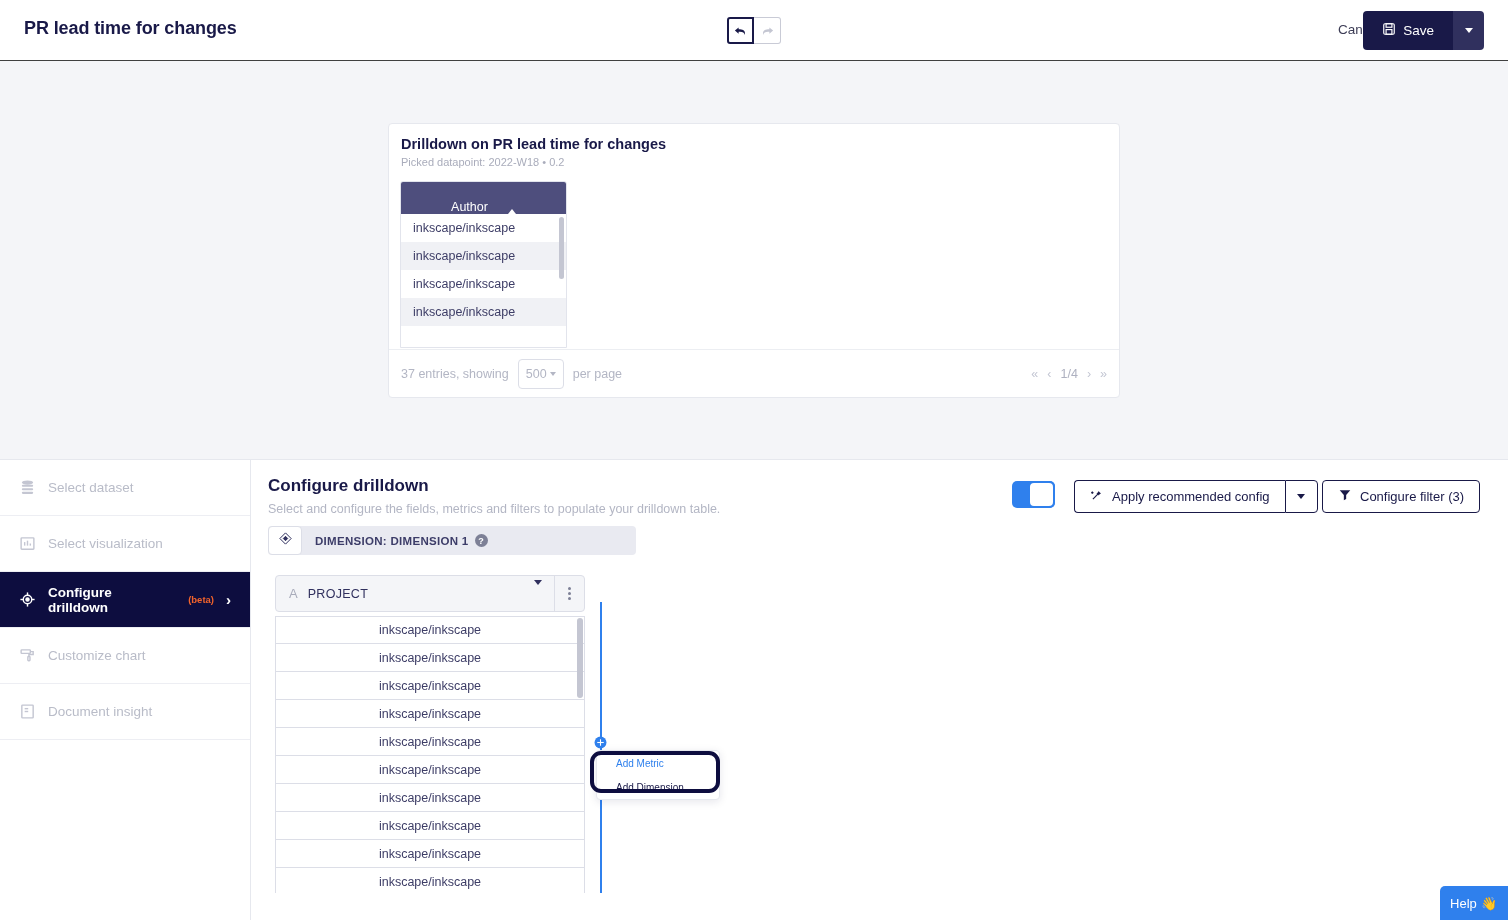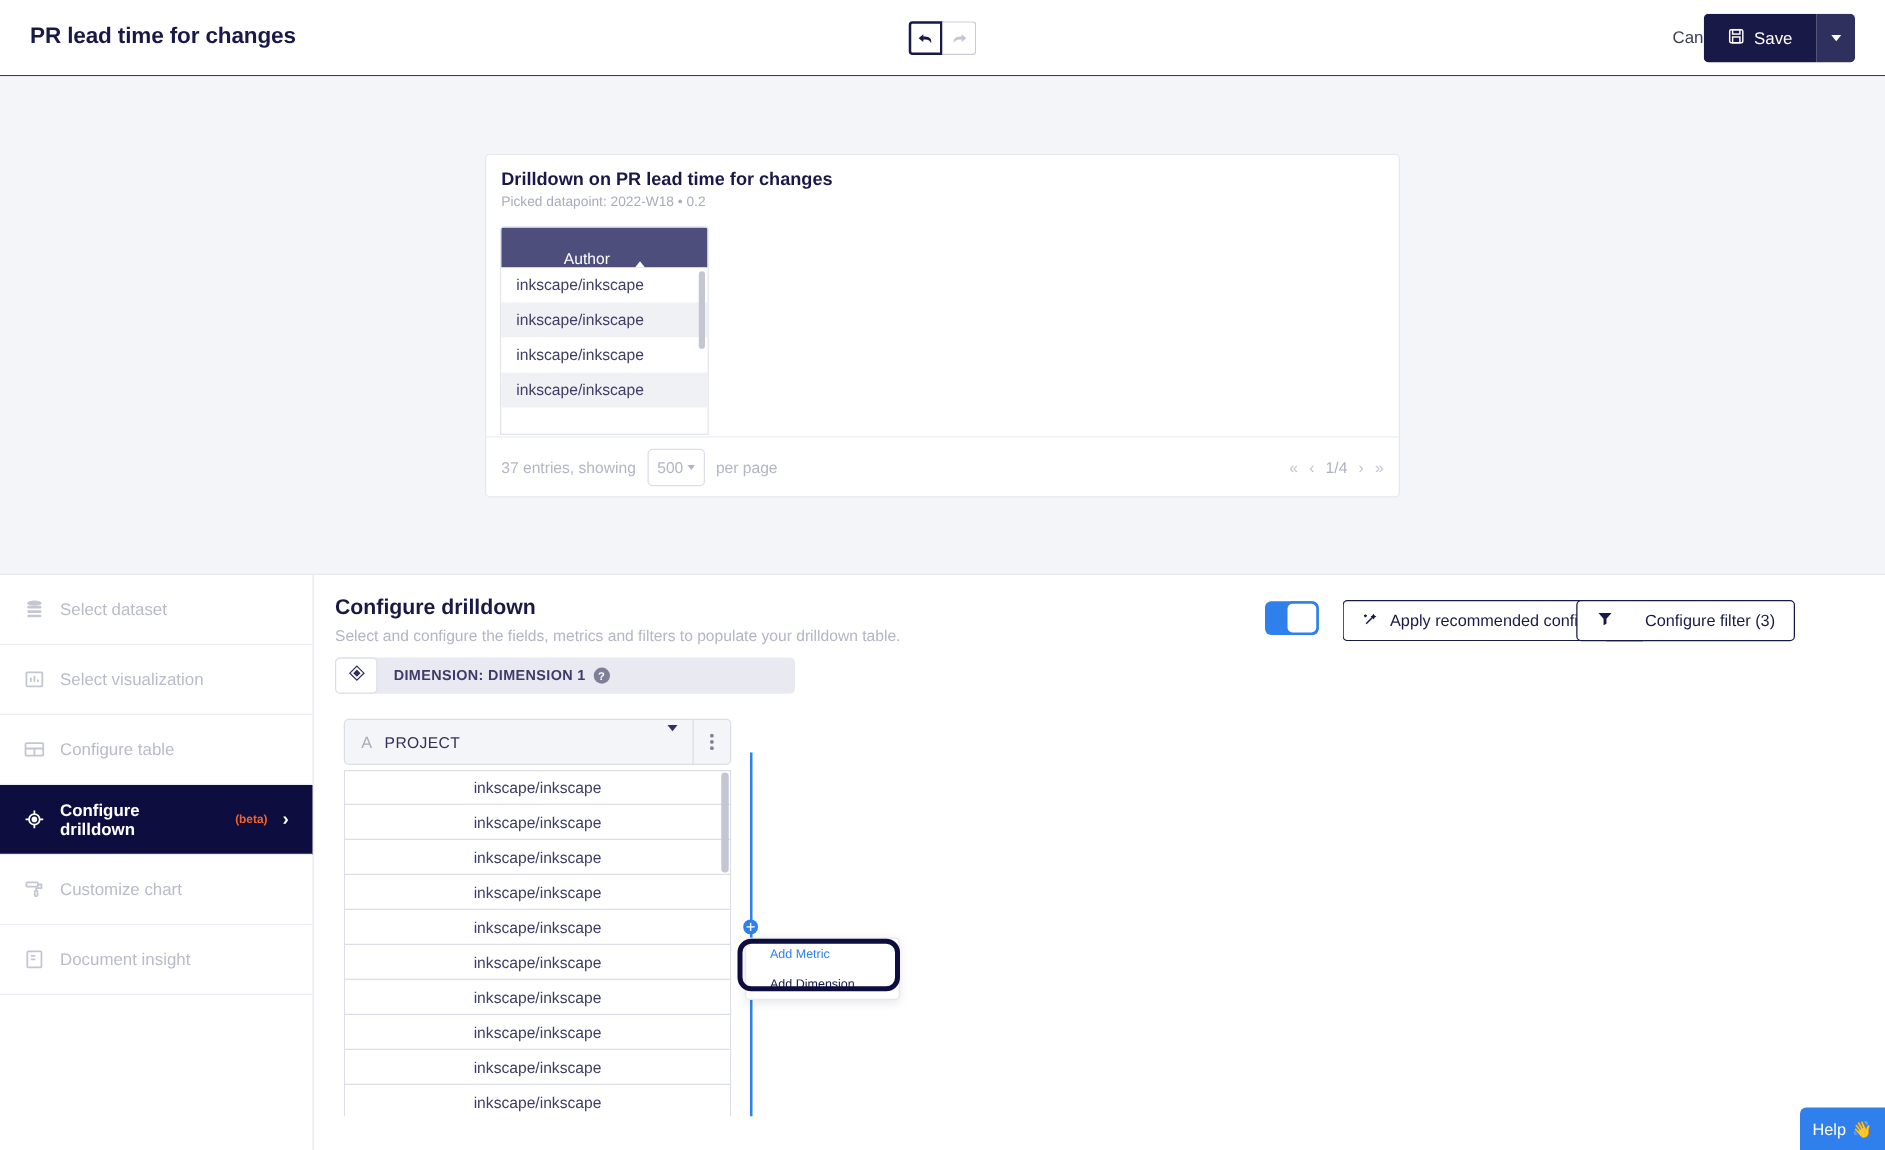--- a/index.html
+++ b/index.html
@@ -224,25 +224,25 @@
     display: flex; align-items: center; gap: 8px;
     padding: 0 15px; cursor: pointer;
     font-family: inherit;
   }
   .btn-outline.left { border-radius: 4px 0 0 4px; border-right: none; }
   .btn-outline.right-caret {
     border-radius: 0 4px 4px 0; padding: 0; width: 33px;
     justify-content: center;
   }
   .btn-filter {
-    position: absolute; left: 1010px; top: 20px;
+    position: absolute; left: 1071px; top: 20px;
     height: 33px;
     background: #ffffff; border: 1px solid #191948;
     border-radius: 4px; color: #191948; font-size: 13px;
-    display: flex; align-items: center; gap: 25px;
+    display: flex; align-items: center; gap: 8px;
     padding: 0 15px; cursor: pointer;
     font-family: inherit;
   }
 
   .dim-bar {
     position: absolute; left: 17px; top: 66px;
     width: 368px; height: 29px;
     background: #e9eaf1; border-radius: 4px;
     display: flex; align-items: center;
   }
@@ -445,30 +445,20 @@
         <svg width="17" height="17" viewBox="0 0 24 24" fill="none" stroke="#c4c6d2" stroke-width="2">
           <rect x="3" y="4" width="18" height="16" rx="1"></rect>
           <line x1="8" y1="15" x2="8" y2="10"></line>
           <line x1="12" y1="15" x2="12" y2="8"></line>
           <line x1="16" y1="15" x2="16" y2="12"></line>
         </svg>
       </span>
       <span>Select visualization</span>
     </div>
 
-    <div class="side-item">
-      <span class="side-ico">
-        <svg width="17" height="17" viewBox="0 0 24 24" fill="none" stroke="#c4c6d2" stroke-width="2">
-          <rect x="2" y="5" width="20" height="14" rx="1"></rect>
-          <line x1="2" y1="11" x2="22" y2="11"></line>
-          <line x1="12" y1="11" x2="12" y2="19"></line>
-        </svg>
-      </span>
-      <span>Configure table</span>
-    </div>
 
     <div class="side-item active">
       <span class="side-ico">
         <svg width="17" height="17" viewBox="0 0 24 24" fill="none" stroke="#ffffff" stroke-width="2">
           <circle cx="12" cy="12" r="6"></circle>
           <circle cx="12" cy="12" r="2.2" fill="#ffffff"></circle>
           <line x1="12" y1="2" x2="12" y2="6"></line>
           <line x1="12" y1="18" x2="12" y2="22"></line>
           <line x1="2" y1="12" x2="6" y2="12"></line>
           <line x1="18" y1="12" x2="22" y2="12"></line>

